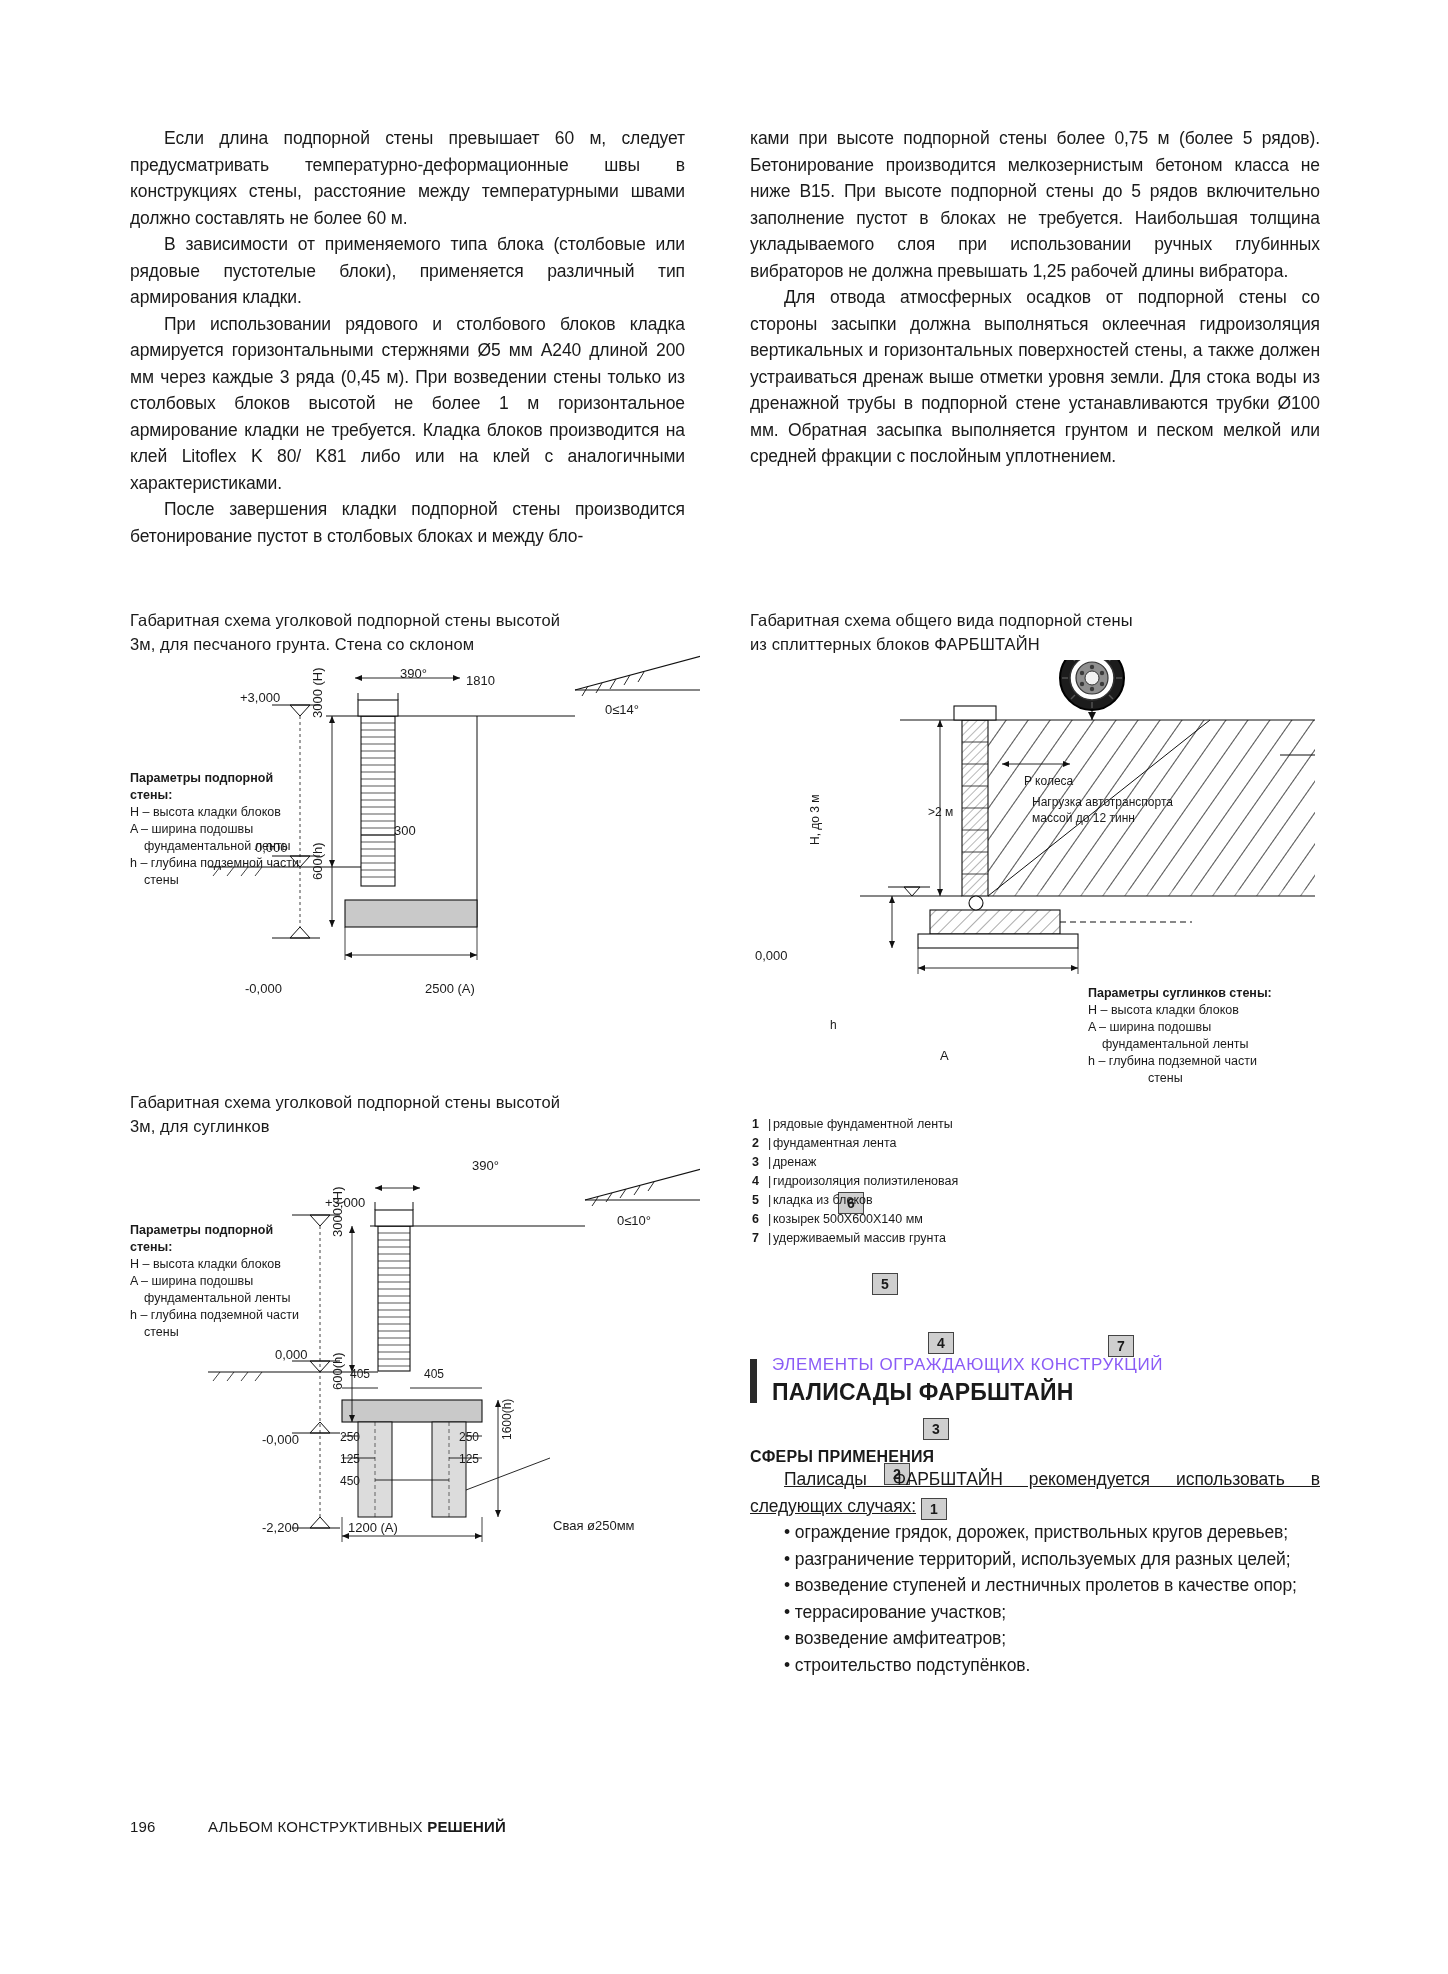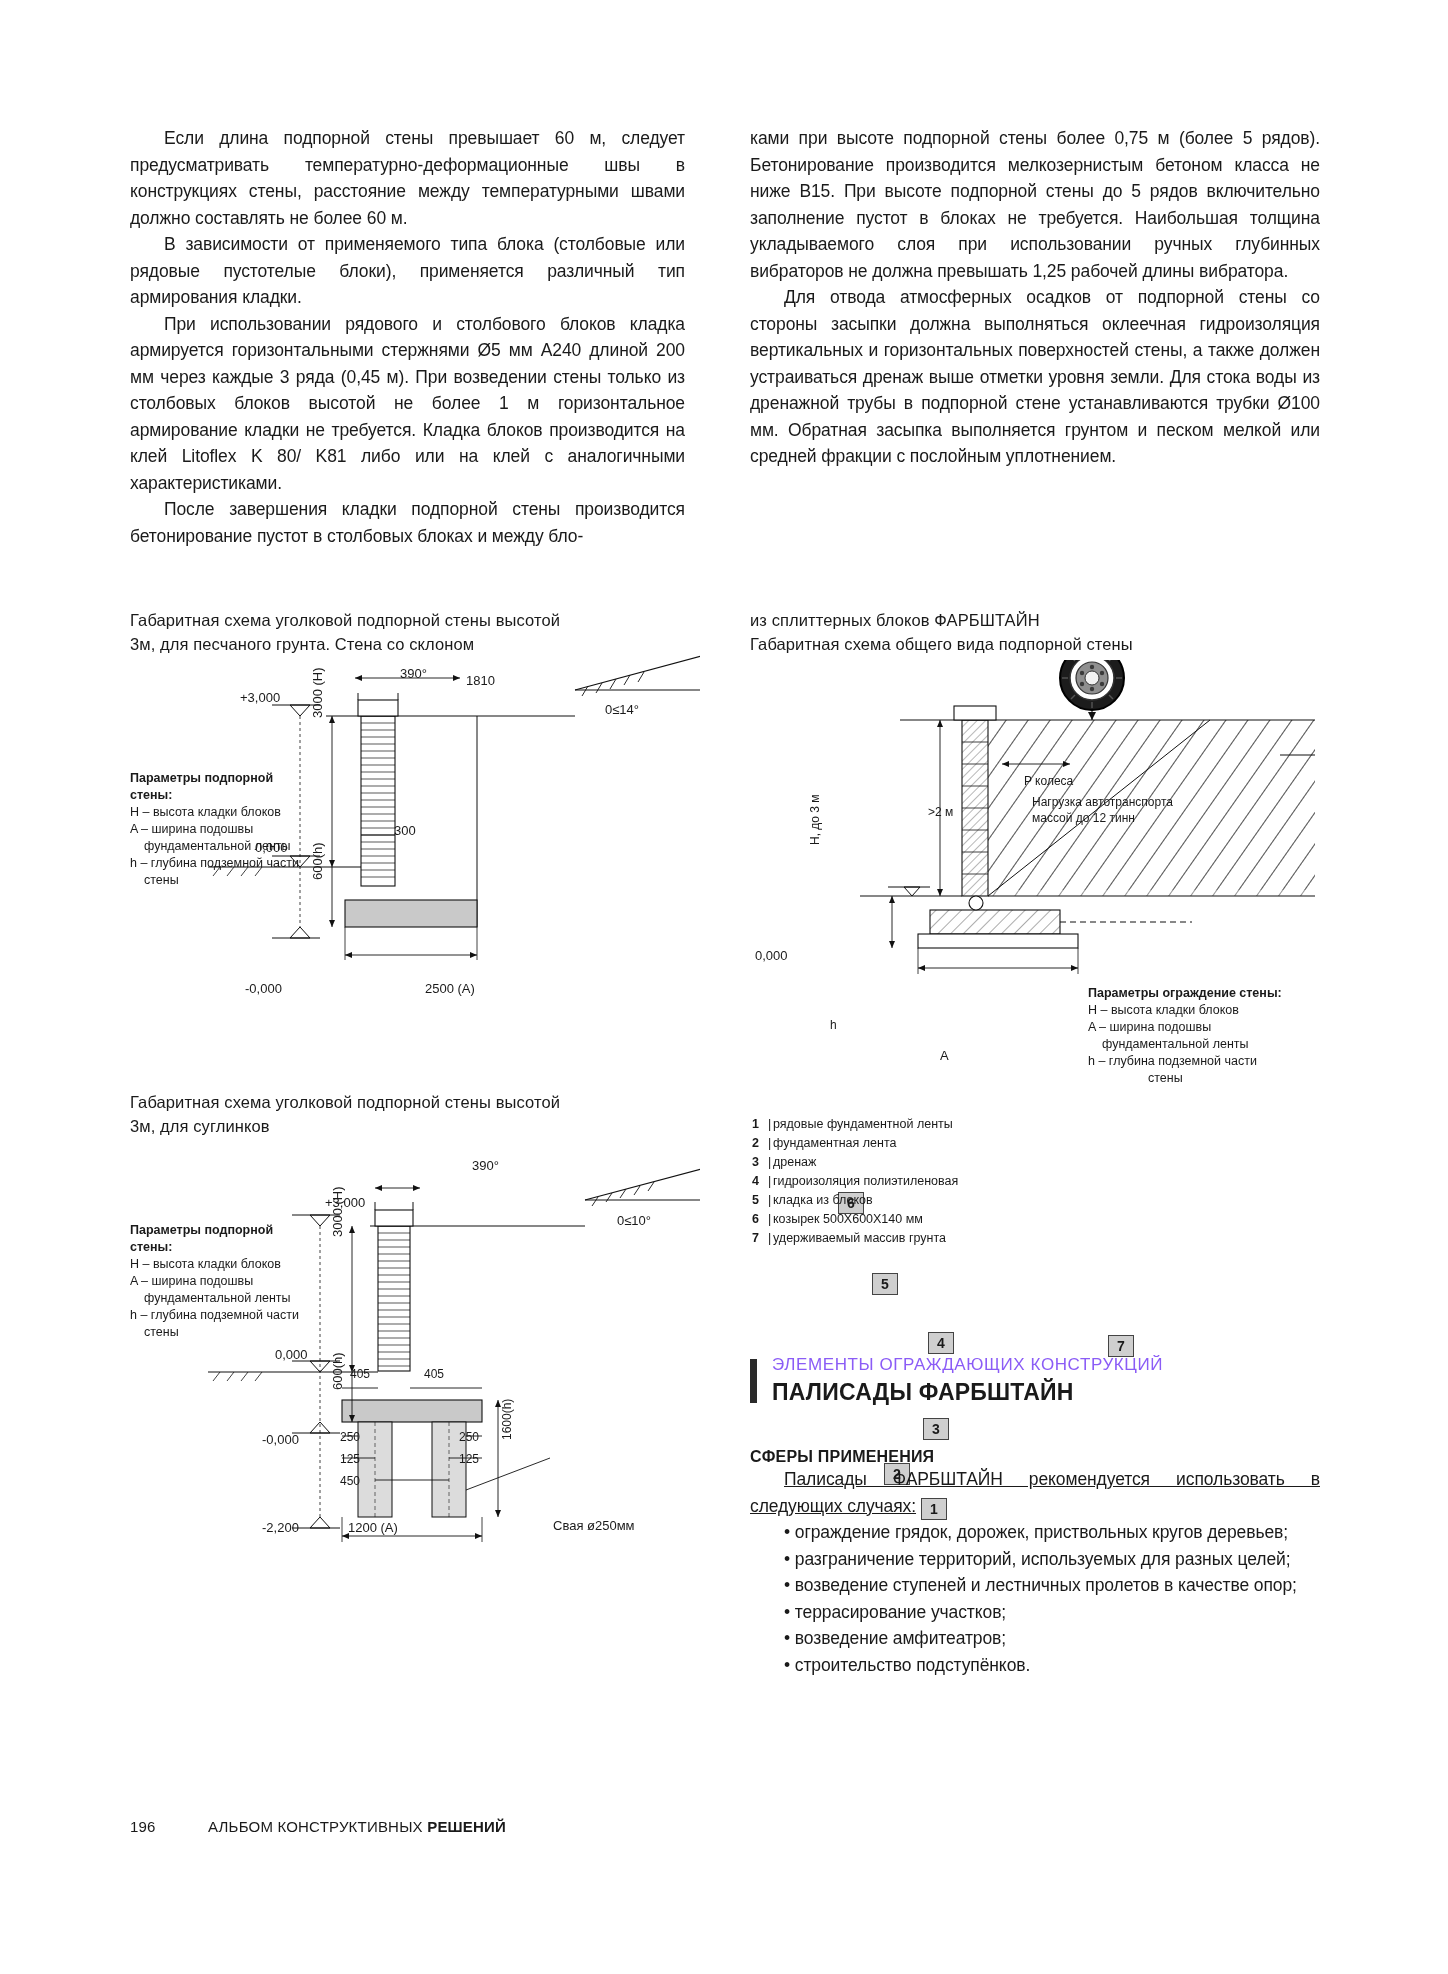--- a/index.html
+++ b/index.html
@@ -331,22 +331,22 @@
     <div class="ttl ln">Параметры подпорной</div>
     <div class="ttl ln">стены:</div>
     <div class="ln">H – высота кладки блоков</div>
     <div class="ln">A – ширина подошвы</div>
     <div class="ln ind">фундаментальной ленты</div>
     <div class="ln">h – глубина подземной части</div>
     <div class="ln ind">стены</div>
   </div>
 
   <div style="position:absolute; left:750px; top:608px; width:560px;">
+    <div class="sec-title">Габаритная схема общего вида подпорной стены</div>
     <div class="sec-title">из сплиттерных блоков ФАРБШТАЙН</div>
-    <div class="sec-title">Габаритная схема общего вида подпорной стены</div>
   </div>
 
   <svg style="position:absolute; left:740px; top:660px;" width="580" height="430" viewBox="0 0 580 430">
     <defs>
       <pattern id="soilhatch" width="18" height="18" patternUnits="userSpaceOnUse" patternTransform="rotate(35)">
         <line x1="0" y1="0" x2="0" y2="18" stroke="#111" stroke-width="0.9"></line>
       </pattern>
       <pattern id="fineHatch" width="9" height="9" patternUnits="userSpaceOnUse" patternTransform="rotate(45)">
         <line x1="0" y1="0" x2="0" y2="9" stroke="#111" stroke-width="0.7"></line>
       </pattern>
@@ -453,21 +453,21 @@
   <div style="position:absolute; left:1024px; top:774px;text-align:center;" class="dimsm">P колеса</div>
   <div style="position:absolute; left:928px; top:805px;" class="dimsm">&gt;2 м</div>
   <div style="position:absolute; left:1032px; top:795px;" class="dimsm">Нагрузка автотранспорта</div>
   <div style="position:absolute; left:1032px; top:811px;" class="dimsm">массой до 12 тинн</div>
   <div style="position:absolute; left:808px; top:845px; transform:rotate(-90deg); transform-origin:left top;" class="dimsm">H, до 3 м</div>
   <div style="position:absolute; left:755px; top:948px;" class="dim">0,000</div>
   <div style="position:absolute; left:830px; top:1018px;" class="dimsm">h</div>
   <div style="position:absolute; left:940px; top:1048px;" class="dim">A</div>
 
   <div class="params-box" style="position:absolute; left:1088px; top:985px; width:220px;">
-    <div class="ttl ln">Параметры ограждение стены:</div>
+    <div class="ttl ln">Параметры суглинков стены:</div>
     <div class="ln">H – высота кладки блоков</div>
     <div class="ln">A – ширина подошвы</div>
     <div class="ln ind">фундаментальной ленты</div>
     <div class="ln">h – глубина подземной части</div>
     <div class="ln" style="padding-left:60px;">стены</div>
   </div>
 
   <div class="legend" style="position:absolute; left:752px; top:1115px; width:400px;">
     <div class="row">
       <span class="num">1</span>

